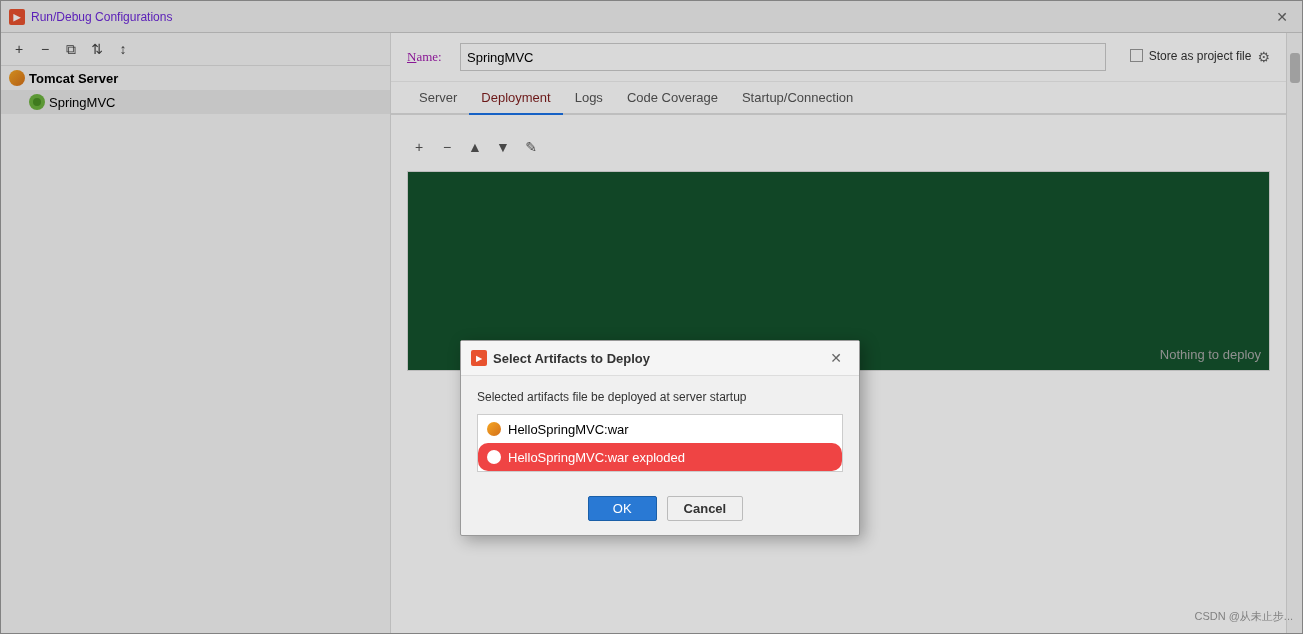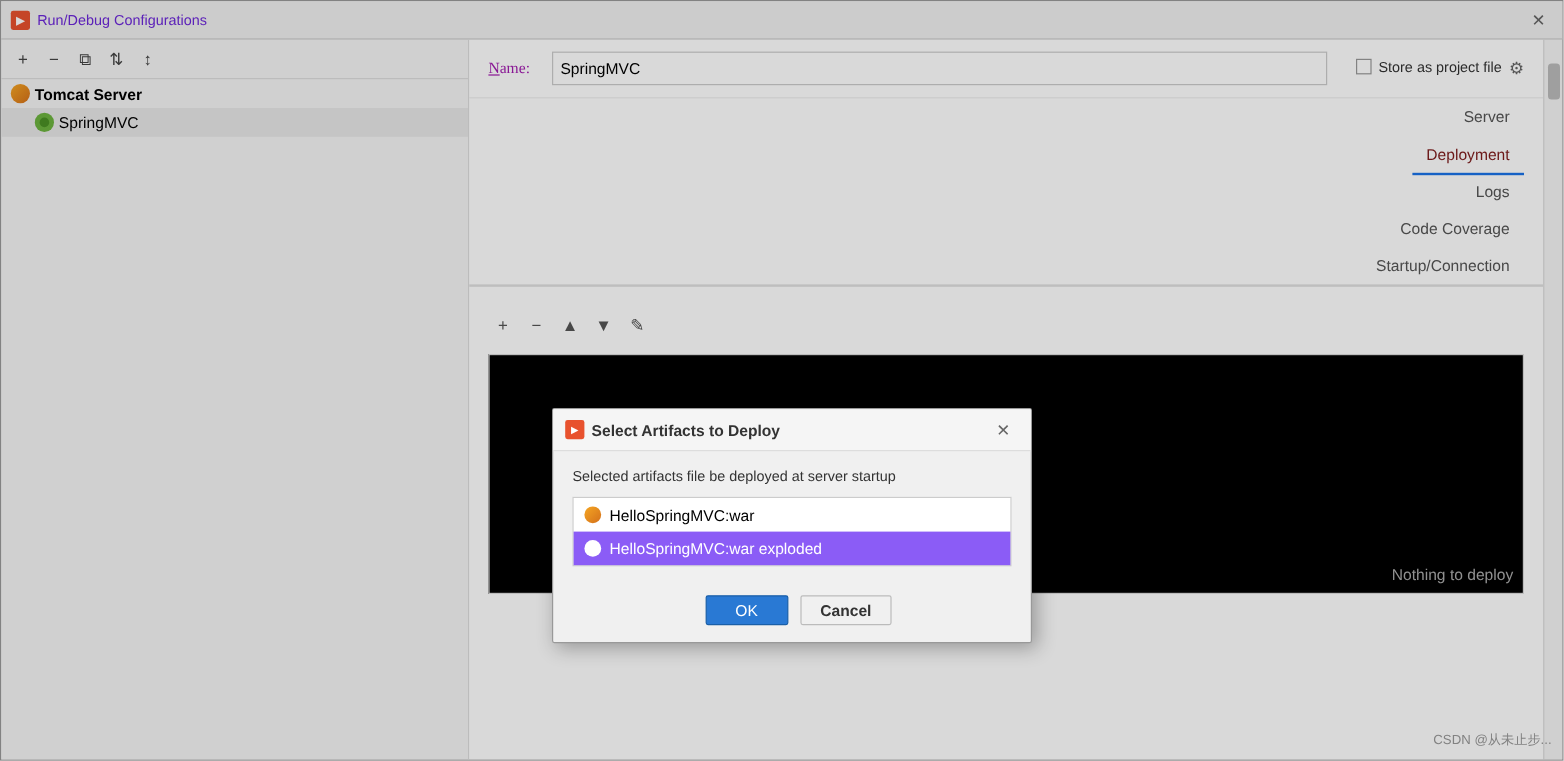--- a/index.html
+++ b/index.html
@@ -197,21 +197,20 @@
       color: #666;
       cursor: pointer;
     }
 
     
     .tabs-bar {
       display: flex;
       align-items: flex-end;
       padding: 0 16px;
       border-bottom: 2px solid #e0e0e0;
-      flex-direction: column;
     }
     .tab {
       padding: 8px 12px;
       cursor: pointer;
       font-size: 13px;
       color: #555;
       border-bottom: 2px solid transparent;
       margin-bottom: -2px;
     }
     .tab.active {
@@ -250,21 +249,21 @@
       cursor: pointer;
       border: 1px solid transparent;
       border-radius: 2px;
       font-size: 14px;
       color: #555;
     }
 
     .deploy-area {
       border: 1px solid #ddd;
       min-height: 200px;
-      background: #000000;
+      background: #14532d;
       position: relative;
       display: flex;
       align-items: flex-end;
       justify-content: flex-end;
     }
     .nothing-label {
       color: #aaa;
       font-size: 13px;
       padding: 8px;
     }
@@ -370,22 +369,23 @@
     }
     .artifact-item {
       display: flex;
       align-items: center;
       padding: 6px 8px;
       gap: 6px;
       cursor: pointer;
       font-size: 13px;
     }
     .artifact-item.selected {
-      background: #8b5cf6;
+      background: #ef4444;
       color: white;
+      border-radius: 10px;
     }
     .artifact-icon {
       width: 16px;
       height: 16px;
       display: inline-flex;
       align-items: center;
       justify-content: center;
     }
     .artifact-icon-inner {
       width: 14px;

